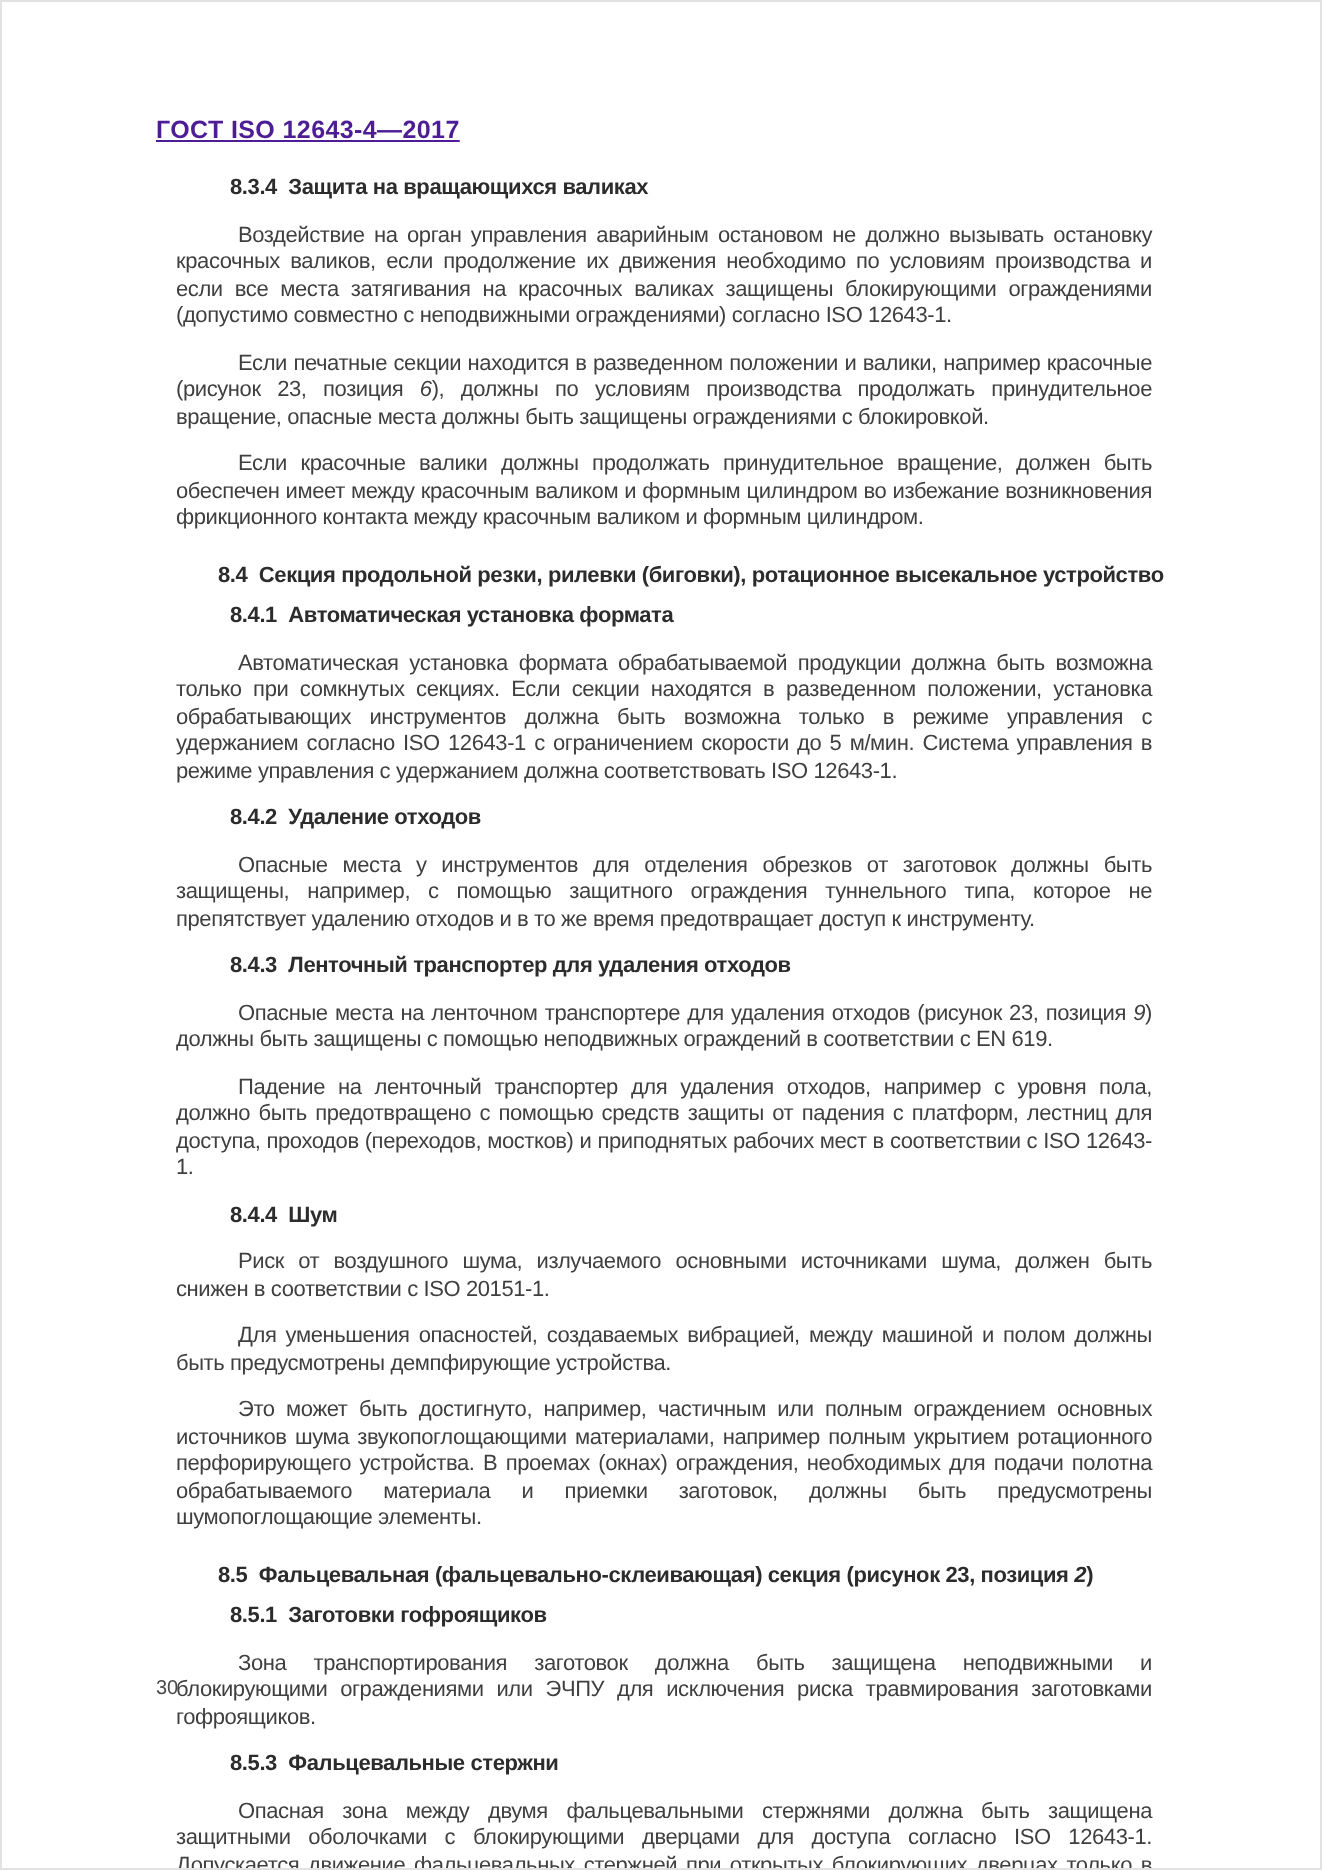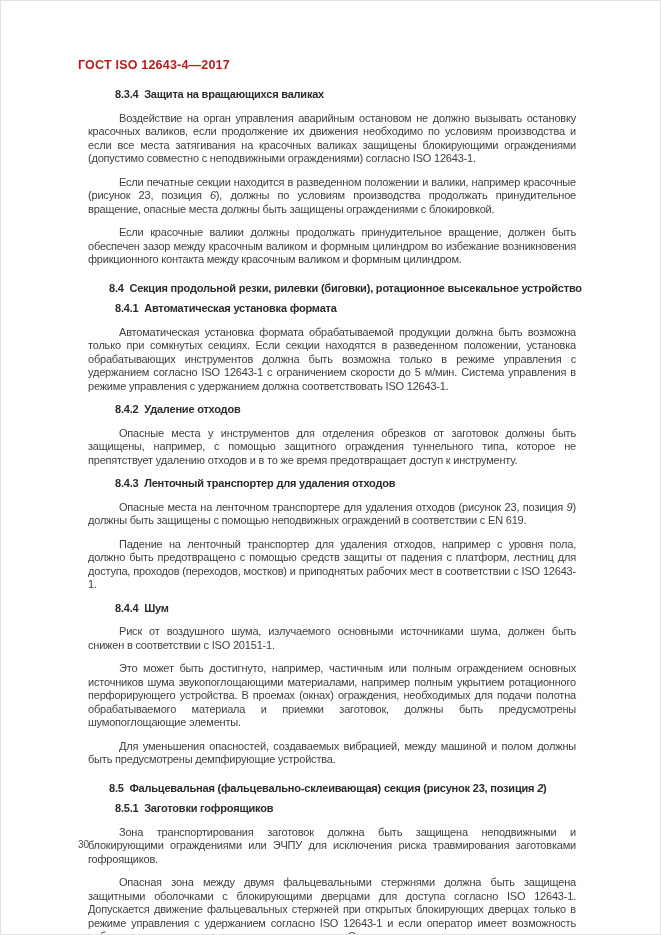--- a/index.html
+++ b/index.html
@@ -14,23 +14,24 @@
     height: 935px;
     box-sizing: border-box;
     background: #ffffff;
     border: 1px solid #e2e2e2;
     padding: 57px 76px 0 77px;
     overflow: hidden;
   }
   .doc-header {
     font-size: 12.5px;
     font-weight: bold;
-    color: #b91c1c;
+    color: #4c1d95;
     letter-spacing: 0.2px;
     margin: 0 0 16px 0;
+    text-decoration: underline;
   }
   .doc-body {
     width: 508px;
     font-size: 11px;
     line-height: 13.5px;
     letter-spacing: -0.2px;
     color: #3f3f3f;
   }
   .blk { margin: 0; }
   .p {
@@ -62,33 +63,34 @@
 </head>
 <body>
 
 <div class="page">
   <div class="doc-header">ГОСТ ISO 12643-4—2017</div>
 
   <div class="doc-body" id="doc-body">
       <div class="blk h3"><span>8.3.4&nbsp; Защита на вращающихся валиках</span></div>
       <div class="blk p"><span>Воздействие на орган управления аварийным остановом не должно вызывать остановку красочных валиков, если продолжение их движения необходимо по условиям производства и если все места затягивания на красочных валиках защищены блокирующими ограждениями (допустимо совместно с неподвижными ограждениями) согласно ISO 12643-1.</span></div>
       <div class="blk p"><span>Если печатные секции находится в разведенном положении и валики, например красочные (рисунок 23, позиция </span><span class="it">6</span><span>), должны по условиям производства продолжать принудительное вращение, опасные места должны быть защищены ограждениями с блокировкой.</span></div>
-      <div class="blk p"><span>Если красочные валики должны продолжать принудительное вращение, должен быть обеспечен зазор между красочным валиком и формным цилиндром во избежание возникновения фрикционного контакта между красочным валиком и формным цилиндром.</span></div>
+      <div class="blk p"><span>Если красочные валики должны продолжать принудительное вращение, должен быть обеспечен имеет между красочным валиком и формным цилиндром во избежание возникновения фрикционного контакта между красочным валиком и формным цилиндром.</span></div>
       <div class="blk h2"><span>8.4&nbsp; Секция продольной резки, рилевки (биговки), ротационное высекальное устройство</span></div>
       <div class="blk h3"><span>8.4.1&nbsp; Автоматическая установка формата</span></div>
       <div class="blk p"><span>Автоматическая установка формата обрабатываемой продукции должна быть возможна только при сомкнутых секциях. Если секции находятся в разведенном положении, установка обрабатывающих инструментов должна быть возможна только в режиме управления с удержанием согласно ISO 12643-1 с ограничением скорости до 5 м/мин. Система управления в режиме управления с удержанием должна соответствовать ISO 12643-1.</span></div>
       <div class="blk h3"><span>8.4.2&nbsp; Удаление отходов</span></div>
       <div class="blk p"><span>Опасные места у инструментов для отделения обрезков от заготовок должны быть защищены, например, с помощью защитного ограждения туннельного типа, которое не препятствует удалению отходов и в то же время предотвращает доступ к инструменту.</span></div>
       <div class="blk h3"><span>8.4.3&nbsp; Ленточный транспортер для удаления отходов</span></div>
       <div class="blk p"><span>Опасные места на ленточном транспортере для удаления отходов (рисунок 23, позиция </span><span class="it">9</span><span>) должны быть защищены с помощью неподвижных ограждений в соответствии с EN 619.</span></div>
       <div class="blk p"><span>Падение на ленточный транспортер для удаления отходов, например с уровня пола, должно быть предотвращено с помощью средств защиты от падения с платформ, лестниц для доступа, проходов (переходов, мостков) и приподнятых рабочих мест в соответствии с ISO 12643-1.</span></div>
       <div class="blk h3"><span>8.4.4&nbsp; Шум</span></div>
       <div class="blk p"><span>Риск от воздушного шума, излучаемого основными источниками шума, должен быть снижен в соответствии с ISO 20151-1.</span></div>
+      <div class="blk p"><span>Для уменьшения опасностей, создаваемых вибрацией, между машиной и полом должны быть предусмотрены демпфирующие устройства.</span></div>
       <div class="blk p"><span>Это может быть достигнуто, например, частичным или полным ограждением основных источников шума звукопоглощающими материалами, например полным укрытием ротационного перфорирующего устройства. В проемах (окнах) ограждения, необходимых для подачи полотна обрабатываемого материала и приемки заготовок, должны быть предусмотрены шумопоглощающие элементы.</span></div>
-      <div class="blk p"><span>Для уменьшения опасностей, создаваемых вибрацией, между машиной и полом должны быть предусмотрены демпфирующие устройства.</span></div>
       <div class="blk h2"><span>8.5&nbsp; Фальцевальная (фальцевально-склеивающая) секция (рисунок 23, позиция </span><span class="it">2</span><span>)</span></div>
       <div class="blk h3"><span>8.5.1&nbsp; Заготовки гофроящиков</span></div>
       <div class="blk p"><span>Зона транспортирования заготовок должна быть защищена неподвижными и блокирующими ограждениями или ЭЧПУ для исключения риска травмирования заготовками гофроящиков.</span></div>
+      <div class="blk h3"><span>8.5.3&nbsp; Фальцевальные стержни</span></div>
       <div class="blk p"><span>Опасная зона между двумя фальцевальными стержнями должна быть защищена защитными оболочками с блокирующими дверцами для доступа согласно ISO 12643-1. Допускается движение фальцевальных стержней при открытых блокирующих дверцах только в режиме управления с удержанием согласно ISO 12643-1 и если оператор имеет возможность наблюдать за всеми опасными местами и зонами. Система управления в режиме управления с удержанием должна соответствовать ISO 12643-1.</span></div>
     </div>
 
   <div class="page-number">30</div>
 </div>
 
 </body></html>

